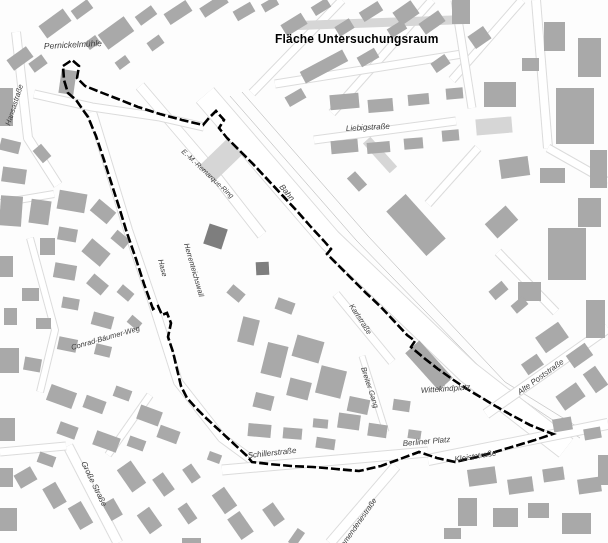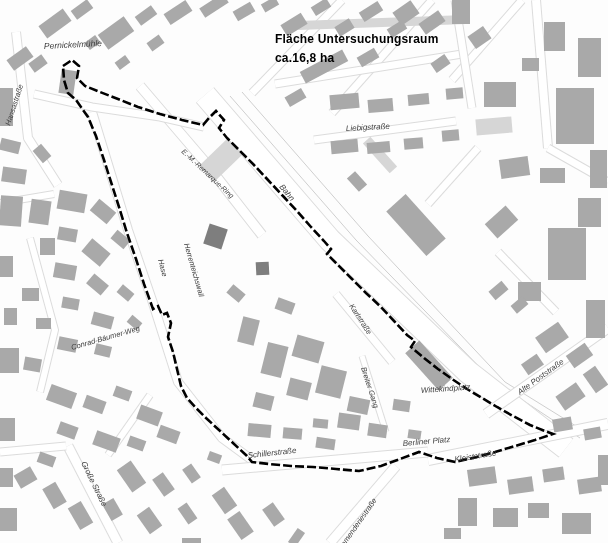--- a/index.html
+++ b/index.html
@@ -262,16 +262,15 @@
         <text x="403" y="446" font-size="8" class="map-label" transform="rotate(-5 403 446)">Berliner Platz</text>
         <text x="455" y="462" font-size="8" class="map-label" transform="rotate(-9 455 462)">Kleiststraße</text>
         <text x="248" y="458" font-size="8" class="map-label" transform="rotate(-6 248 458)">Schillerstraße</text>
         <text x="81" y="463" font-size="8" class="map-label" transform="rotate(64 81 463)">Große Straße</text>
         <text x="338" y="556" font-size="7.5" class="map-label" transform="rotate(-55 338 556)">Kommenderiestraße</text>
       </g>
   </svg>
 
   <div id="title-block">
     <div>Fläche Untersuchungsraum</div>
-    <div>ca.16,8 ha</div>
   </div>
 
 </div>
 
 </body></html>

